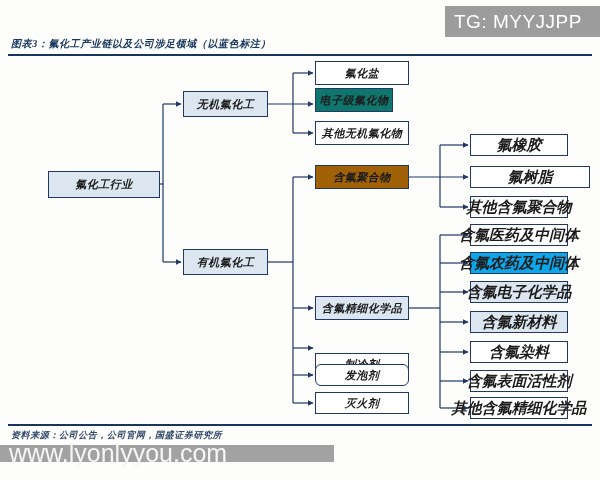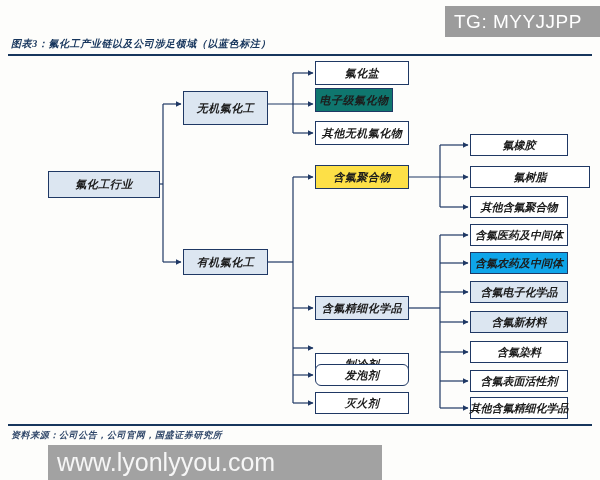--- a/index.html
+++ b/index.html
@@ -27,36 +27,36 @@
     font-size:9px; font-weight:bold; font-style:italic;
     color:#31486a; letter-spacing:0.6px; white-space:nowrap;
   }
   .wm-top-right {
     position:absolute; right:0; top:6px; width:155px; height:31px;
     background:#9c9c9c; color:#ffffff;
     font-family:"Liberation Sans", sans-serif; font-size:19px;
     display:flex; align-items:center; padding-left:9px; letter-spacing:0.5px;
   }
   .wm-bottom-left {
-    position:absolute; left:0; top:445px; width:334px; height:35px;
+    position:absolute; left:0; top:445px; width:334px; height:17px;
     background:#a2a2a2; color:#f6f6f6;
     font-family:"Liberation Sans", sans-serif; font-size:25px;
-    display:flex; align-items:center; padding-left:9px;margin-left:48px;
+    display:flex; align-items:center; padding-left:9px;
   }
   svg.connectors { position:absolute; left:0; top:0; }
   .node {
     position:absolute;
     border:1.5px solid #1f3864;
     background:#ffffff;
     display:flex; align-items:center; justify-content:center;
     font-style:italic; font-weight:bold;
     font-size:11px; color:#1c1c1c;
     letter-spacing:0.5px; white-space:nowrap;
   }
-  .node.sm { font-size:11px; letter-spacing:0; }
+  .node.sm { font-size:15px; letter-spacing:0; }
 </style>
 </head>
 <body>
 
 <div class="figure-title">图表3：氟化工产业链以及公司涉足领域（以蓝色标注）</div>
 <div class="rule-top"></div>
 
 <div class="wm-top-right">
   <span>TG: MYYJJPP</span>
 </div>
@@ -98,28 +98,28 @@
     <path d="M440,263 H468" marker-end="url(#arr)"></path>
     <path d="M440,292 H468" marker-end="url(#arr)"></path>
     <path d="M440,322 H468" marker-end="url(#arr)"></path>
     <path d="M440,352 H468" marker-end="url(#arr)"></path>
     <path d="M440,381 H468" marker-end="url(#arr)"></path>
     <path d="M440,408 H468" marker-end="url(#arr)"></path>
   </g>
 </svg>
 
 <div class="node" style="left: 48px; top: 171px; width: 112px; height: 27px; background: rgb(220, 230, 241);">氟化工行业</div>
-<div class="node" style="left: 183px; top: 91px; width: 85px; height: 34px; background: rgb(220, 230, 241);">无机氟化工</div>
+<div class="node" style="left: 183px; top: 91px; width: 85px; height: 26px; background: rgb(220, 230, 241);">无机氟化工</div>
 <div class="node" style="left: 183px; top: 249px; width: 85px; height: 26px; background: rgb(220, 230, 241);">有机氟化工</div>
 
 <div class="node" style="left: 315px; top: 61px; width: 94px; height: 24px; background: rgb(255, 255, 255);">氟化盐</div>
 <div class="node" style="left: 315px; top: 88px; width: 78px; height: 24px; background: #0f766e;">电子级氟化物</div>
 <div class="node" style="left: 315px; top: 121px; width: 94px; height: 24px; background: rgb(255, 255, 255);">其他无机氟化物</div>
 
-<div class="node" style="left: 315px; top: 165px; width: 94px; height: 24px; background: #fde047;">含氟聚合物</div>
+<div class="node" style="left: 315px; top: 165px; width: 94px; height: 24px; background: #a16207;">含氟聚合物</div>
 <div class="node" style="left: 315px; top: 296px; width: 94px; height: 24px; background: rgb(220, 230, 241);">含氟精细化学品</div>
 <div class="node" style="left: 315px; top: 337px; width: 94px; height: 22px; background: rgb(255, 255, 255); margin-top: 16px;">制冷剂</div>
 <div class="node" style="left: 315px; top: 364px; width: 94px; height: 22px; background: rgb(255, 255, 255); border-radius: 6px;">发泡剂</div>
 <div class="node" style="left: 315px; top: 392px; width: 94px; height: 22px; background: rgb(255, 255, 255);">灭火剂</div>
 
 <div class="node sm" style="left: 470px; top: 134px; width: 98px; height: 22px; background: rgb(255, 255, 255);">氟橡胶</div>
 <div class="node sm" style="left: 470px; top: 166px; width: 120px; height: 22px; background: rgb(255, 255, 255);">氟树脂</div>
 <div class="node sm" style="left: 470px; top: 196px; width: 98px; height: 22px; background: rgb(255, 255, 255);">其他含氟聚合物</div>
 
 <div class="node sm" style="left: 470px; top: 224px; width: 98px; height: 22px; background: rgb(255, 255, 255);">含氟医药及中间体</div>

